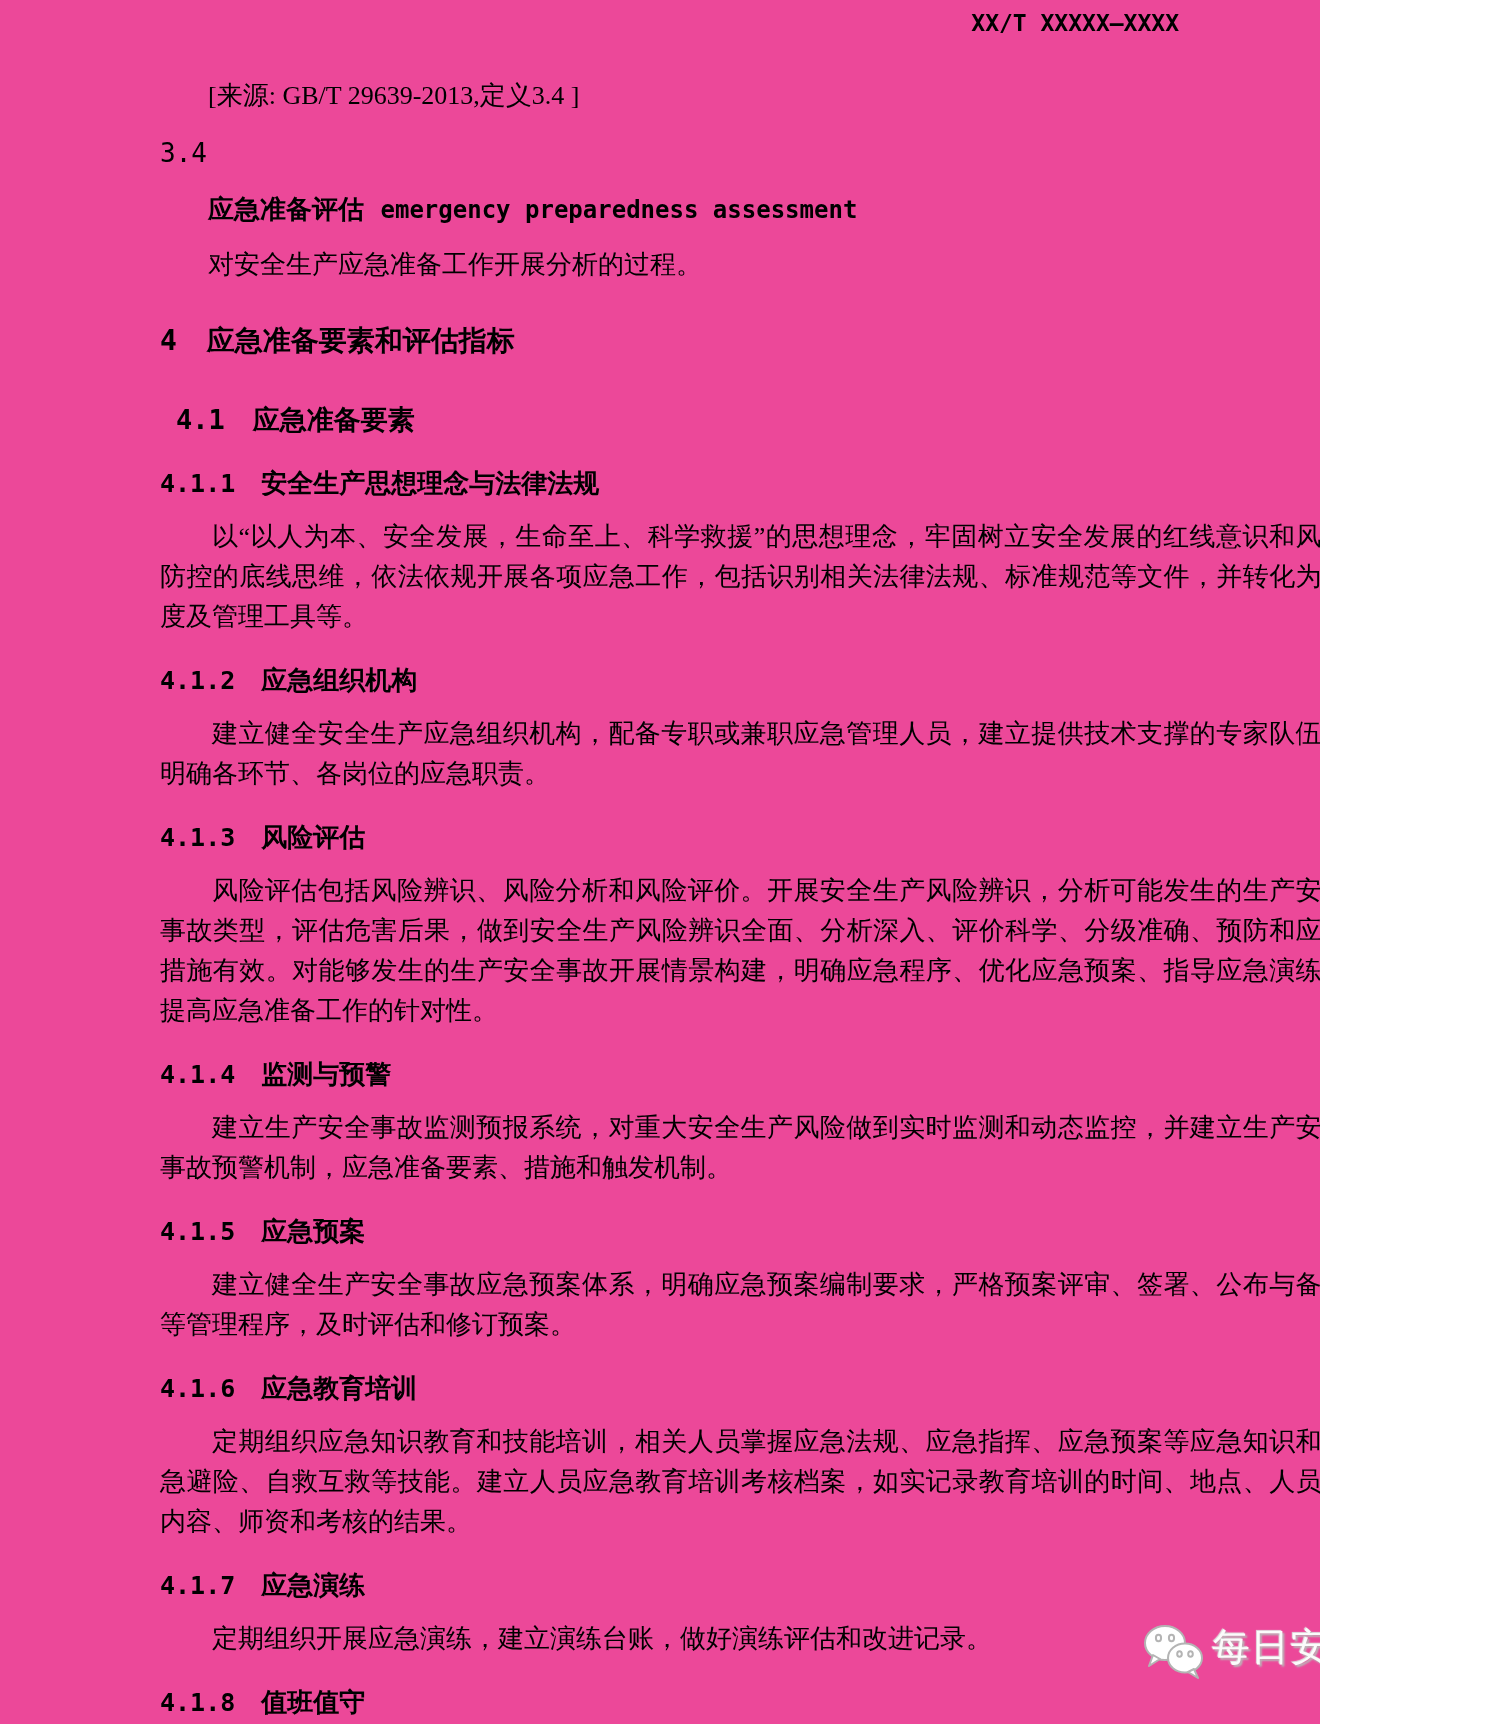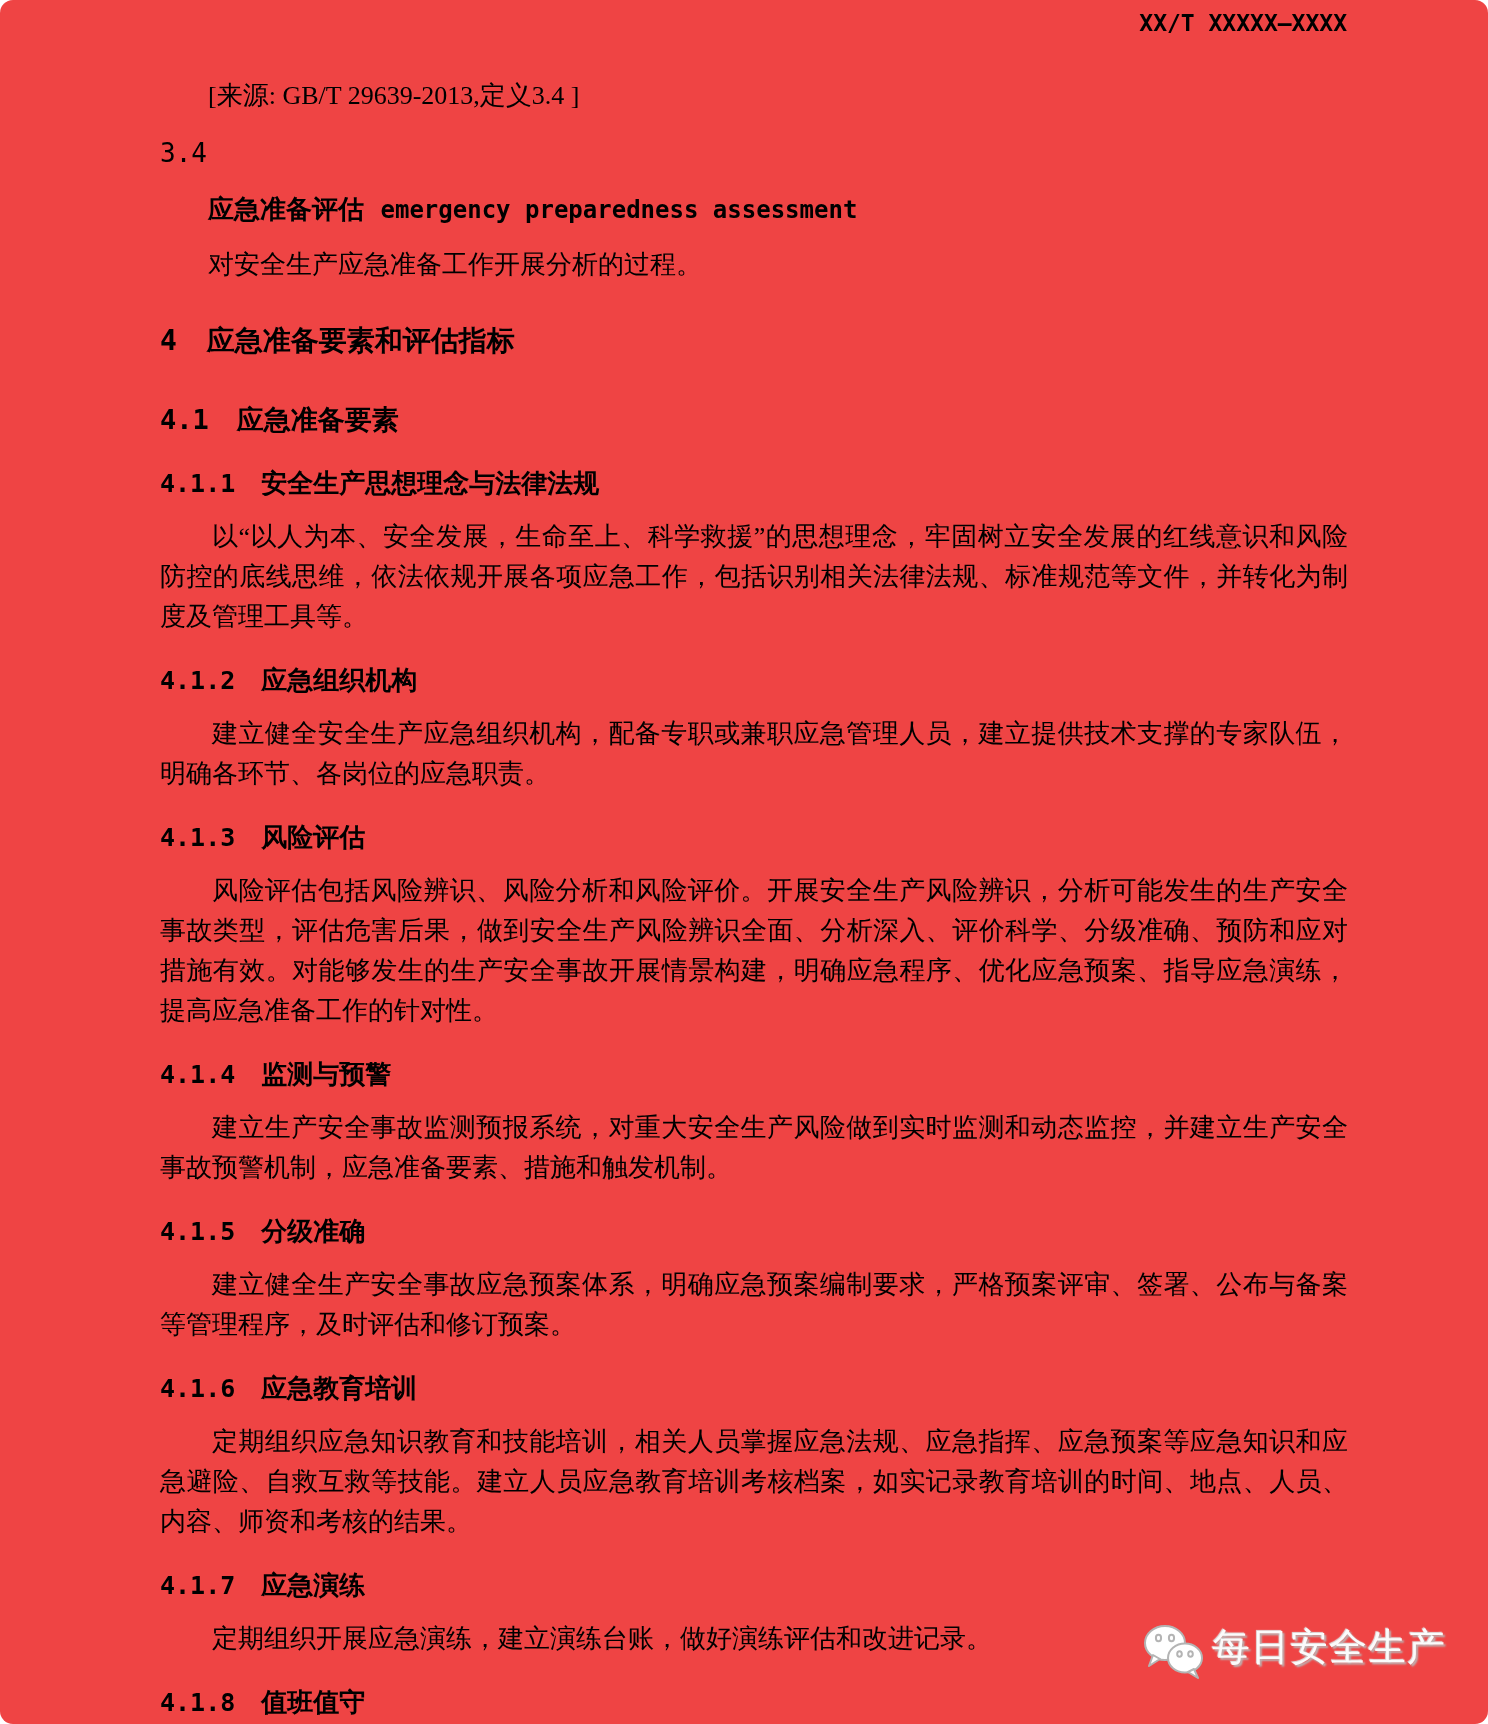--- a/index.html
+++ b/index.html
@@ -1,24 +1,23 @@
 <!DOCTYPE html>
 <html><head>
 <meta charset="utf-8">
 <style>
   html, body { margin: 0; padding: 0; background: #ffffff; }
   .page {
     position: relative;
-    width: 1488px;
+    width: 1320px;
     height: 1724px;
-    background: #ef4444;
+    background: #ec4899;
     overflow: hidden;
     color: #000;
     font-family: "Liberation Serif", serif;
-    border-radius: 13px;
   }
   .mono { font-family: "DejaVu Sans Mono", monospace; }
 
   .doc-code {
     position: absolute;
     top: 10px;
     right: 141px;
     font-family: "DejaVu Sans Mono", monospace;
     font-size: 23px;
     font-weight: 600;
@@ -61,21 +60,21 @@
 
   .chapter {
     margin: 36px 0 0 0;
     font-size: 28px;
     font-weight: bold;
     line-height: 40px;
   }
   .chapter .num { margin-right: 30px; }
 
   .section {
-    margin: 39px 0 0 0;
+    margin: 39px 0 0 16px;
     font-size: 27px;
     font-weight: bold;
     line-height: 40px;
   }
   .section .num { margin-right: 28px; }
 
   .clause-heading {
     margin: 24px 0 13px 0;
     font-size: 26px;
     font-weight: bold;
@@ -158,21 +157,21 @@
 
     <div class="clause">
       <div class="clause-heading">
         <span class="num mono">4.1.4</span><span>监测与预警</span>
       </div>
       <p class="body-para">建立生产安全事故监测预报系统，对重大安全生产风险做到实时监测和动态监控，并建立生产安全事故预警机制，应急准备要素、措施和触发机制。</p>
     </div>
 
     <div class="clause">
       <div class="clause-heading">
-        <span class="num mono">4.1.5</span><span>分级准确</span>
+        <span class="num mono">4.1.5</span><span>应急预案</span>
       </div>
       <p class="body-para">建立健全生产安全事故应急预案体系，明确应急预案编制要求，严格预案评审、签署、公布与备案等管理程序，及时评估和修订预案。</p>
     </div>
 
     <div class="clause">
       <div class="clause-heading">
         <span class="num mono">4.1.6</span><span>应急教育培训</span>
       </div>
       <p class="body-para">定期组织应急知识教育和技能培训，相关人员掌握应急法规、应急指挥、应急预案等应急知识和应急避险、自救互救等技能。建立人员应急教育培训考核档案，如实记录教育培训的时间、地点、人员、内容、师资和考核的结果。</p>
     </div>

